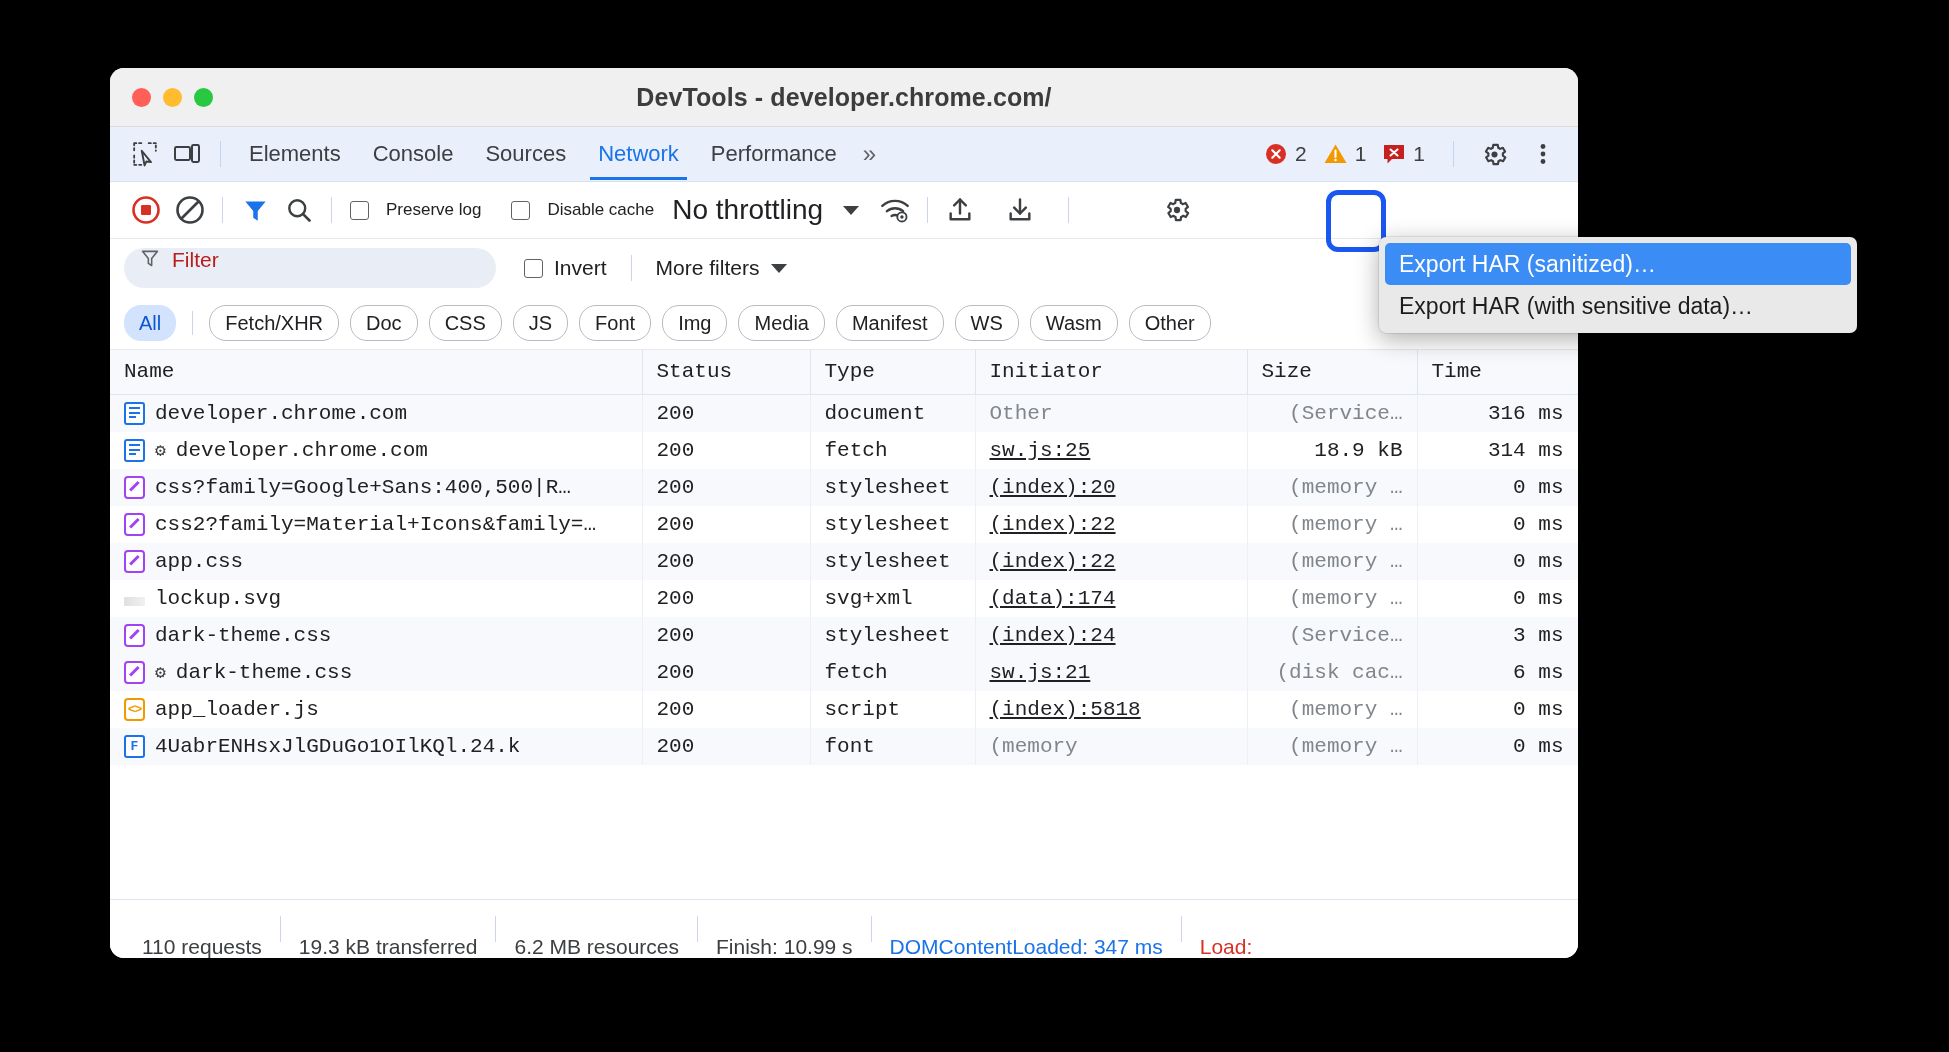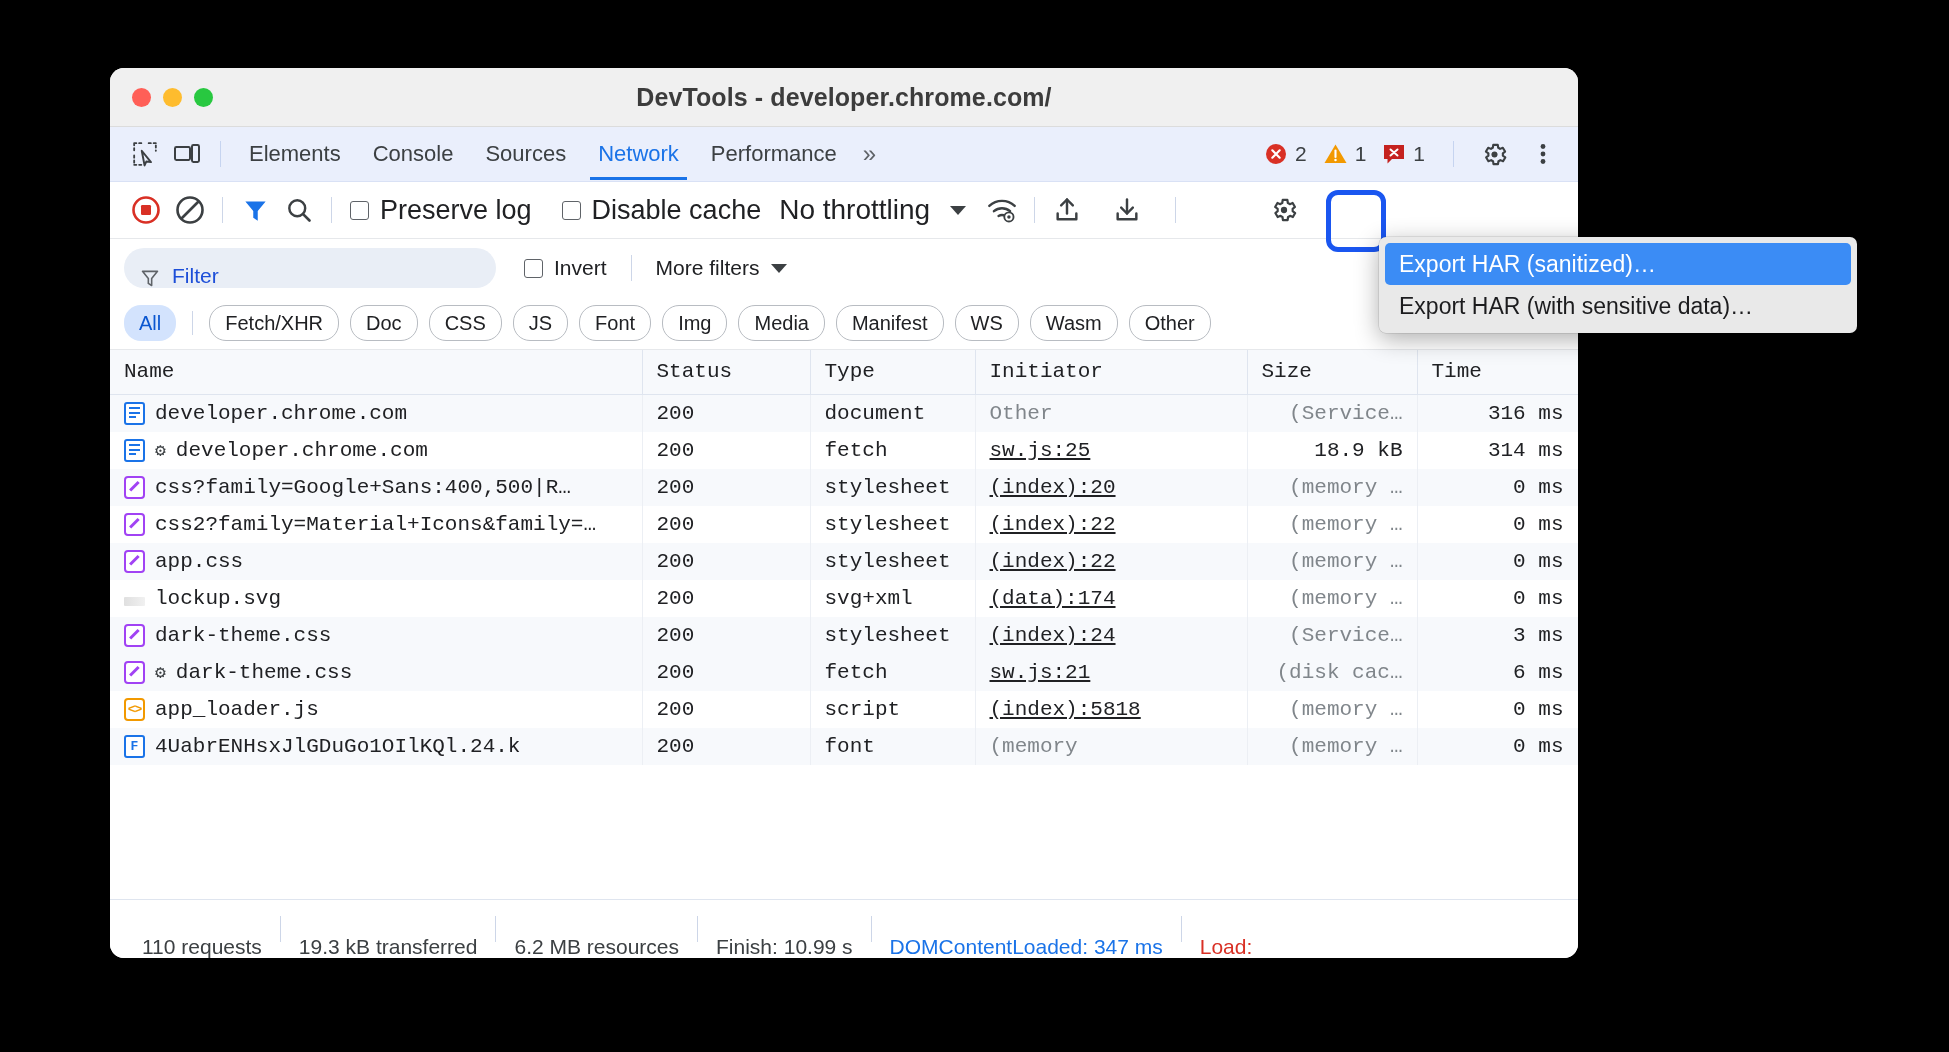--- a/index.html
+++ b/index.html
@@ -79,21 +79,21 @@
     height: 56px; background: #ffffff;
     display: flex; align-items: center; padding: 0 14px;
     border-bottom: 1px solid #e6e8eb;
     position: relative;
   }
   .nt-btn {
     width: 44px; height: 44px; display: flex; align-items: center; justify-content: center;
     color: #3c4043;
   }
   .nt-sep { width: 1px; height: 26px; background: #cdd6e8; margin: 0 10px; }
-  .chk-wrap { display: flex; align-items: center; gap: 11px; font-size: 27px; color: #202124; margin-right: 14px;}
+  .chk-wrap { display: flex; align-items: center; gap: 17px; font-size: 17px; color: #202124; margin-right: 14px;}
   .chkbox {
     width: 19px; height: 19px; border: 1.8px solid #5f6368; border-radius: 3px;
     background: #fff; box-sizing: border-box;
   }
   .throttle {
     font-size: 28px; color: #202124; margin-left: 4px;
   }
   .caret-down {
     width: 0; height: 0; border-left: 8px solid transparent; border-right: 8px solid transparent;
     border-top: 9px solid #3c4043; margin: 0 14px 0 20px;
@@ -104,22 +104,22 @@
     box-sizing: border-box;
   }
 
   
   .filterrow {
     height: 58px; background: #fff; display: flex; align-items: center;
     padding: 0 14px;
   }
   .filterbox {
     width: 340px; height: 40px; border-radius: 20px; background: #e9eef6;
-    display: flex; align-items: flex-end; padding: 0 16px; gap: 12px;
-    font-size: 21px; color: #1d4ed8;
+    display: flex; align-items: flex-start; padding: 0 16px; gap: 12px;
+    font-size: 21px; color: #b91c1c;
   }
   .invert { display: flex; align-items: center; gap: 11px; font-size: 21px; color: #202124; margin-left: 28px;}
   .morefilters { font-size: 21px; color: #202124; display: flex; align-items: center; gap: 12px; }
 
   
   .chiprow { height: 52px; display: flex; align-items: center; padding: 0 14px; gap: 11px;
              border-bottom: 1px solid #e6e8eb; background: #fff;}
   .chip {
     height: 34px; border: 1px solid #b8bcc2; border-radius: 17px;
     display: flex; align-items: center; padding: 0 15px;

